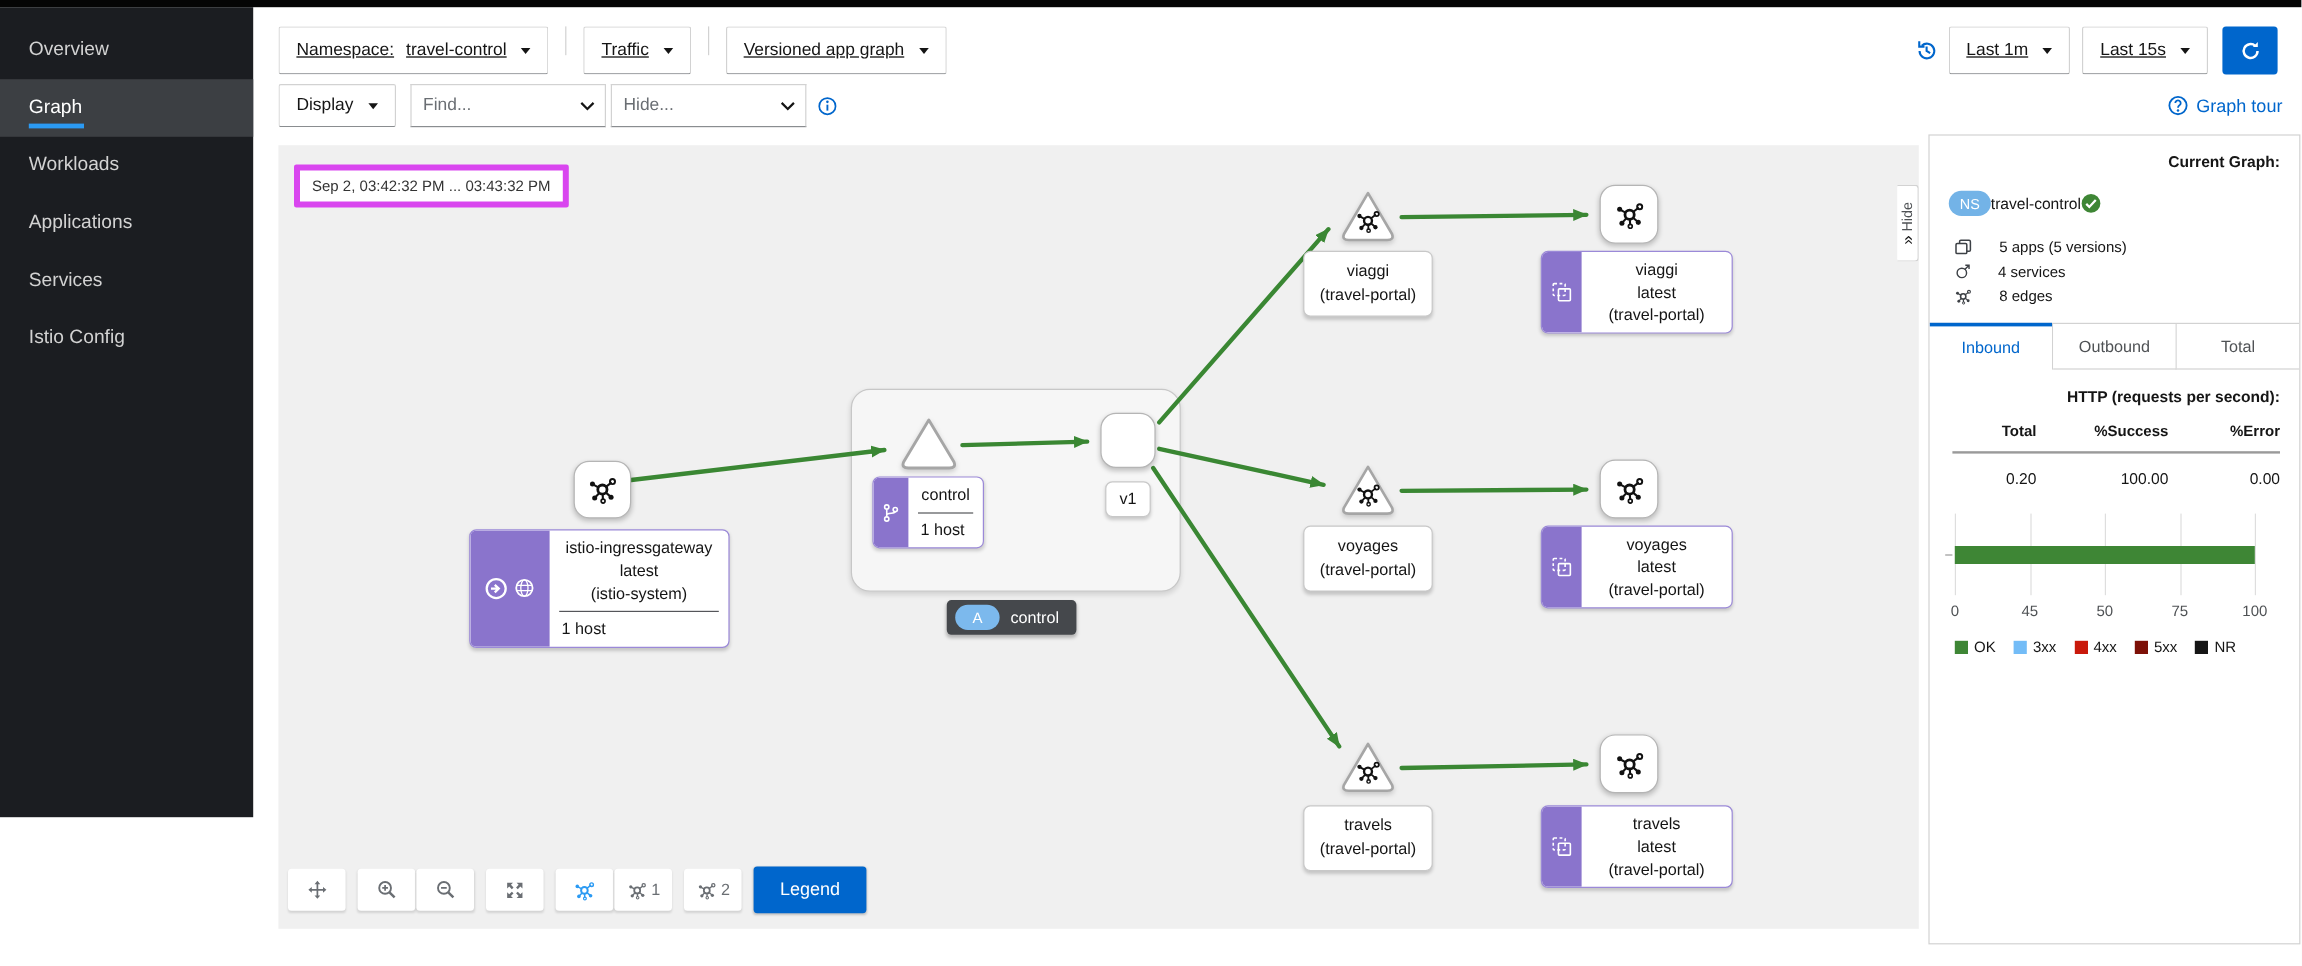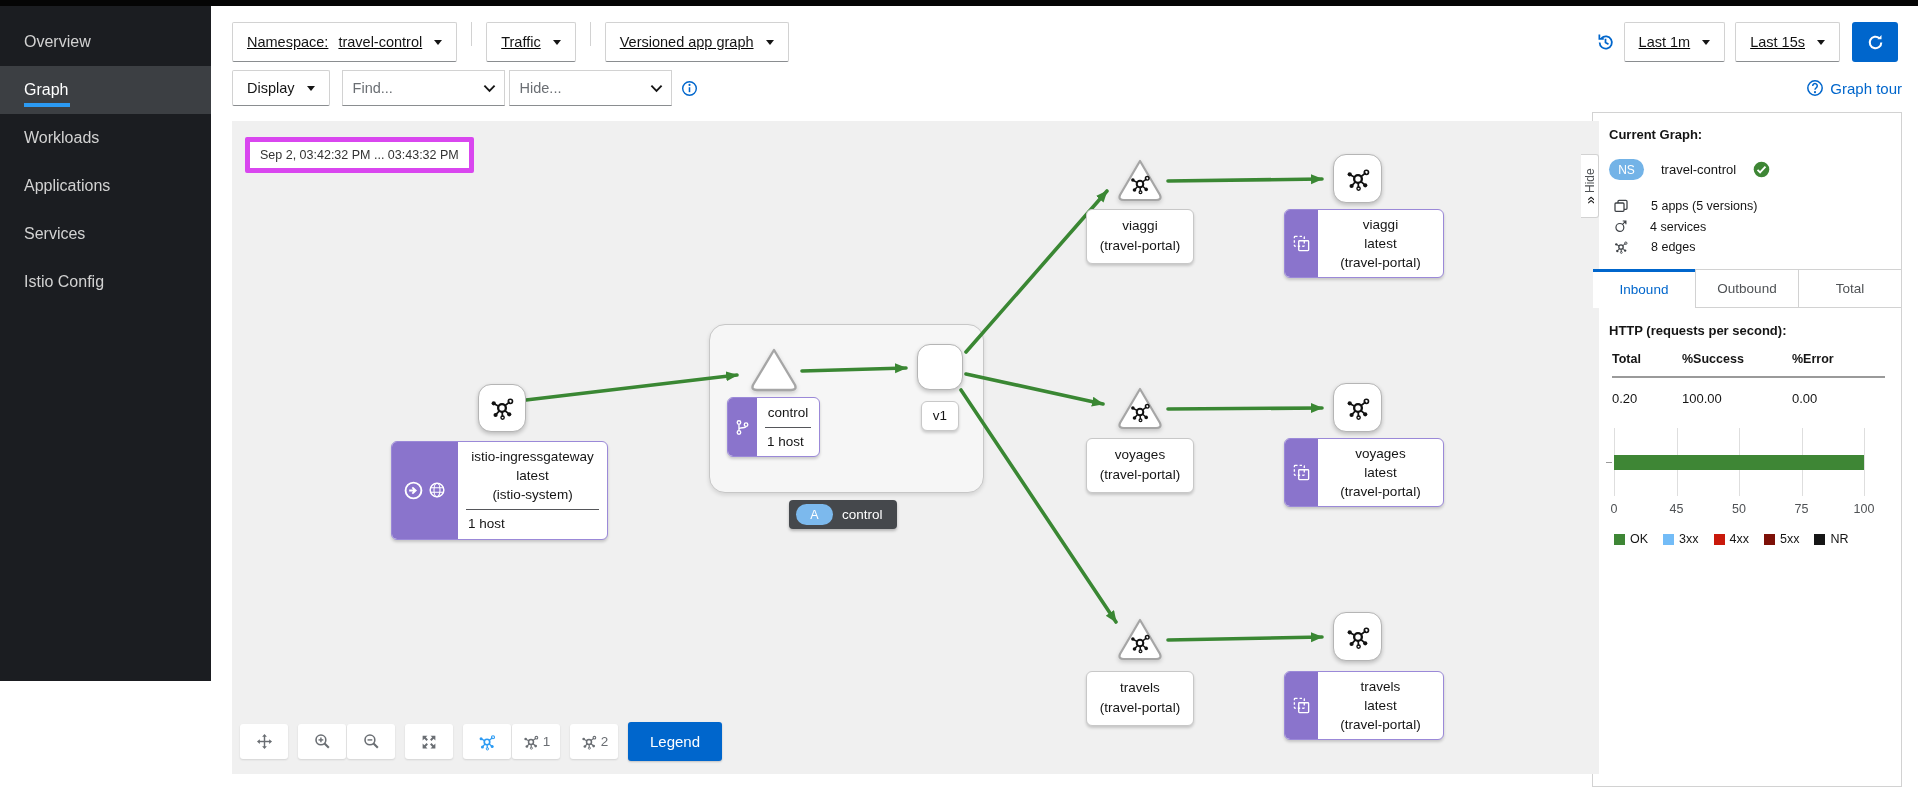--- a/index.html
+++ b/index.html
@@ -52,23 +52,23 @@
   .abadge .atext { color:#fff; font-size:13.5px; }
 
   
   .gtoolbar { position:absolute; left:8px; top:601px; display:flex; align-items:center; }
   .gtb { width:48px; height:35px; background:#fff; border:none; border-radius:3px; display:flex; align-items:center; justify-content:center; cursor:pointer; color:#6a6e73; font-size:13.5px; gap:3px; box-shadow:0 1px 2px rgba(0,0,0,.12); }
   .gtb + .gtb { margin-left:1px; }
   .gap10 { width:10px; flex:none; }
   .legend-btn { height:39px; padding:0 22px; border:none; border-radius:3px; color:#fff; font-size:15px; cursor:pointer; margin-left:10px; box-shadow:0 1px 2px rgba(0,0,0,.2); }
 
   
-  .rpanel { width:310px; flex:none; margin-right:16px; border:1px solid #d2d2d2; background:#fff; height:675px; padding:14px 16px; font-size:12.5px; color:#151515; overflow:hidden; }
+  .rpanel { width:310px; flex:none; margin-right:1px; border:1px solid #d2d2d2; background:#fff; height:675px; padding:14px 16px; font-size:12.5px; color:#151515; overflow:hidden;text-align:right; }
   .rp-title { font-weight:bold; font-size:13px; }
-  .ns-row { display:flex; align-items:center; gap:17px; margin-top:17px; }
+  .ns-row { display:flex; align-items:center; gap:0; margin-top:17px; }
   .ns-pill { width:35px; height:21px; border-radius:11px; color:#fff; display:flex; align-items:center; justify-content:center; font-size:12px; }
   .ns-name { font-size:13px; }
   .stats { margin:18px 0 0 4px; display:flex; flex-direction:column; gap:5px; }
   .stat-row { display:flex; align-items:center; gap:22px; color:#151515; font-size:12.5px; }
   .stat-row svg { color:#3d4146; flex:none; }
   .rp-tabs { display:flex; margin:14px -16px 0; border-top:1px solid #d2d2d2; }
   .rp-tab { position:relative; flex:1; height:38px; display:flex; align-items:center; justify-content:center; font-size:13.5px; color:#4f5255; border-bottom:1px solid #d2d2d2; border-right:1px solid #d2d2d2; cursor:pointer; background:#fff; }
   .rp-tab:last-child { border-right:none; }
   .rp-tab.active { color:#0066cc; border-bottom:none; }
   .rp-tab.active::before { content:""; position:absolute; top:-1px; left:0; right:0; height:3px; background:#0066cc; }

